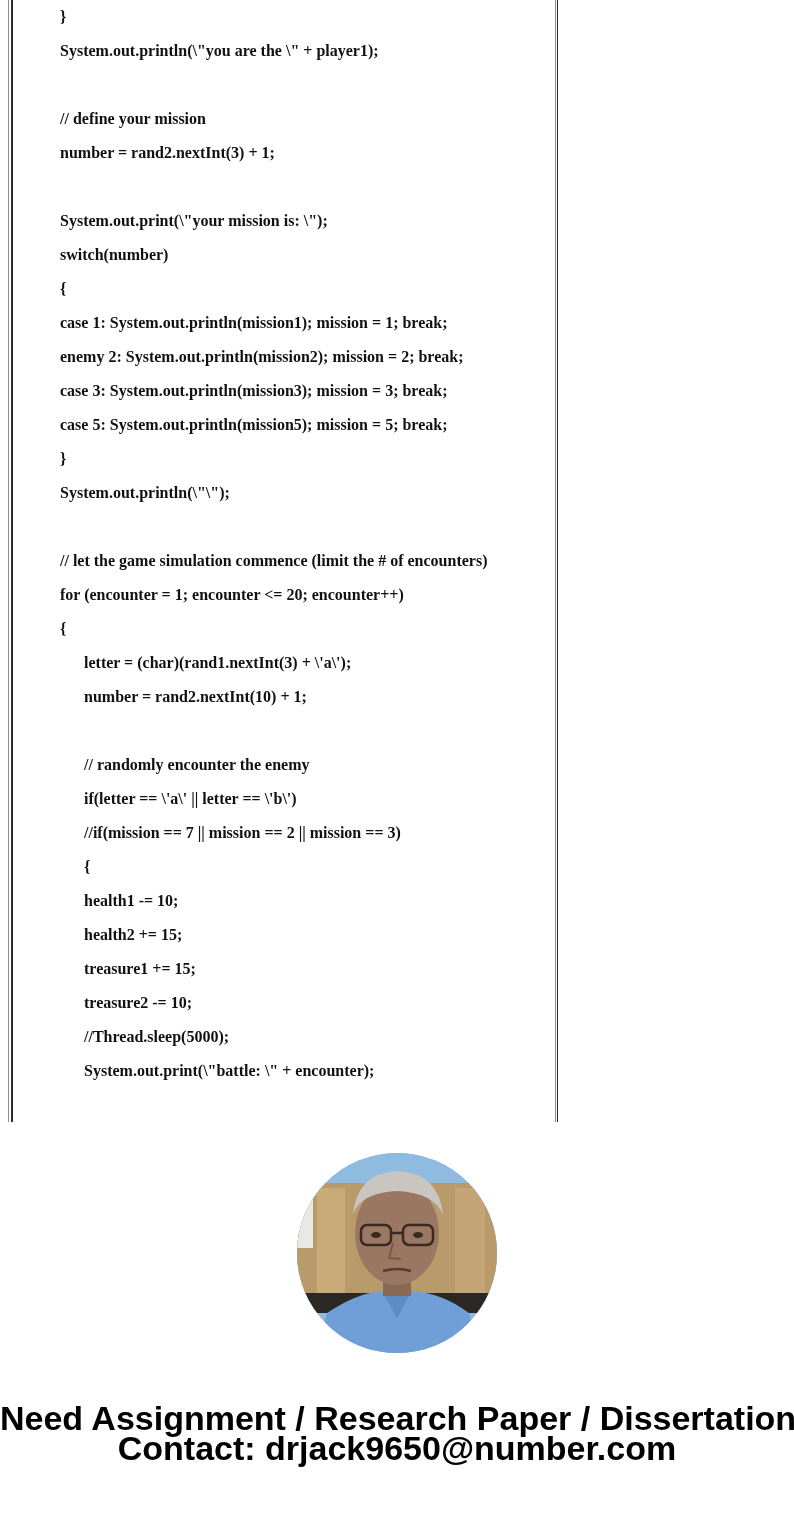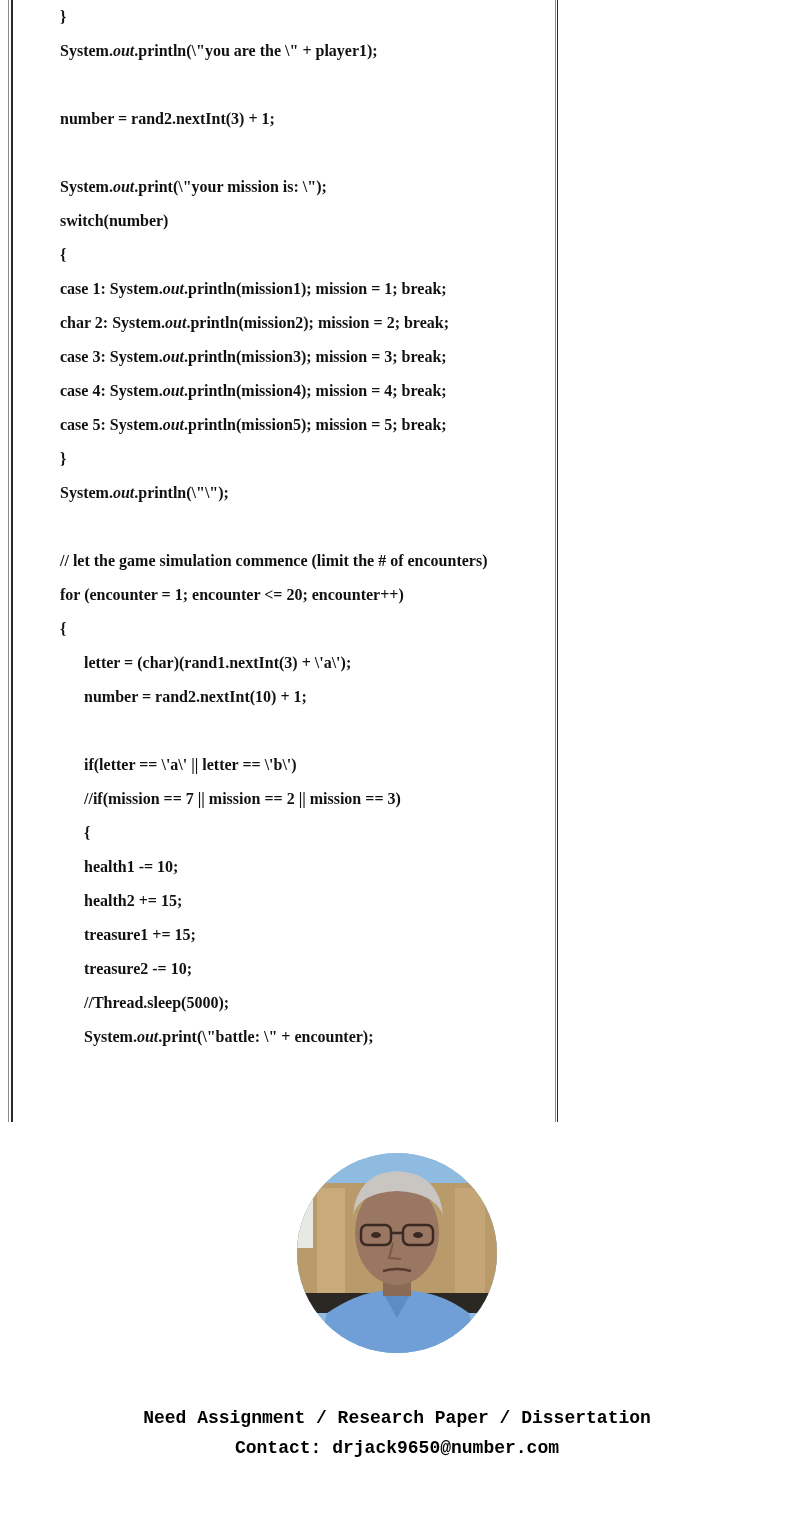--- a/index.html
+++ b/index.html
@@ -35,79 +35,80 @@
   .code-line {
     height: 34px;
     line-height: 34px;
     font-family: "Liberation Serif", serif;
     font-weight: bold;
     font-size: 16px;
     color: #111111;
     white-space: pre;
   }
   .code-line.indent { padding-left: 24px; }
-  .code-line .kw-italic { font-style: italic; }
+  .code-line .kw-italic { }
 
   .avatar-wrap {
     position: absolute;
     left: 297px;
     top: 1153px;
     width: 200px;
     height: 200px;
     border-radius: 50%;
     overflow: hidden;
     background: #7fb0d8;
   }
   .avatar-wrap svg { display:block; }
 
   .footer {
     position: absolute;
     left: 0;
     top: 1403px;
     width: 794px;
     text-align: center;
-    font-family: Liberation Mono, monospace;
+    font-family: Liberation Sans, sans-serif;
     font-weight: bold;
-    font-size: 18px;
+    font-size: 34px;
     line-height: 30px;
     color: #000000;
   }
   .footer div { white-space: nowrap; }
 </style>
 </head>
 <body>
 
 <div class="doc-frame">
   <div class="border-l-outer"></div>
   <div class="border-l-inner"></div>
   <div class="border-r-outer"></div>
   <div class="border-r-inner"></div>
   <div class="code-block" id="code-block">
       <div class="code-line"><span>}</span></div>
       <div class="code-line"><span>System.</span><span class="kw-italic">out</span><span>.println(\"you are the \" + player1);</span></div>
       <div class="code-line"><span></span></div>
+      <div class="code-line"><span>// define your mission</span></div>
       <div class="code-line"><span>number = rand2.nextInt(3) + 1;</span></div>
       <div class="code-line"><span></span></div>
       <div class="code-line"><span>System.</span><span class="kw-italic">out</span><span>.print(\"your mission is: \");</span></div>
       <div class="code-line"><span>switch(number)</span></div>
       <div class="code-line"><span>{</span></div>
       <div class="code-line"><span>case 1: System.</span><span class="kw-italic">out</span><span>.println(mission1); mission = 1; break;</span></div>
-      <div class="code-line"><span>char 2: System.</span><span class="kw-italic">out</span><span>.println(mission2); mission = 2; break;</span></div>
+      <div class="code-line"><span>enemy 2: System.</span><span class="kw-italic">out</span><span>.println(mission2); mission = 2; break;</span></div>
       <div class="code-line"><span>case 3: System.</span><span class="kw-italic">out</span><span>.println(mission3); mission = 3; break;</span></div>
-      <div class="code-line"><span>case 4: System.</span><span class="kw-italic">out</span><span>.println(mission4); mission = 4; break;</span></div>
       <div class="code-line"><span>case 5: System.</span><span class="kw-italic">out</span><span>.println(mission5); mission = 5; break;</span></div>
       <div class="code-line"><span>}</span></div>
       <div class="code-line"><span>System.</span><span class="kw-italic">out</span><span>.println(\"\");</span></div>
       <div class="code-line"><span></span></div>
       <div class="code-line"><span>// let the game simulation commence (limit the # of encounters)</span></div>
       <div class="code-line"><span>for (encounter = 1; encounter &lt;= 20; encounter++)</span></div>
       <div class="code-line"><span>{</span></div>
       <div class="code-line indent"><span>letter = (char)(rand1.nextInt(3) + \'a\');</span></div>
       <div class="code-line indent"><span>number = rand2.nextInt(10) + 1;</span></div>
       <div class="code-line indent"><span></span></div>
+      <div class="code-line indent"><span>// randomly encounter the enemy</span></div>
       <div class="code-line indent"><span>if(letter == \'a\' || letter == \'b\')</span></div>
       <div class="code-line indent"><span>//if(mission == 7 || mission == 2 || mission == 3)</span></div>
       <div class="code-line indent"><span>{</span></div>
       <div class="code-line indent"><span>health1 -= 10;</span></div>
       <div class="code-line indent"><span>health2 += 15;</span></div>
       <div class="code-line indent"><span>treasure1 += 15;</span></div>
       <div class="code-line indent"><span>treasure2 -= 10;</span></div>
       <div class="code-line indent"><span>//Thread.sleep(5000);</span></div>
       <div class="code-line indent"><span>System.</span><span class="kw-italic">out</span><span>.print(\"battle: \" + encounter);</span></div>
     </div>

